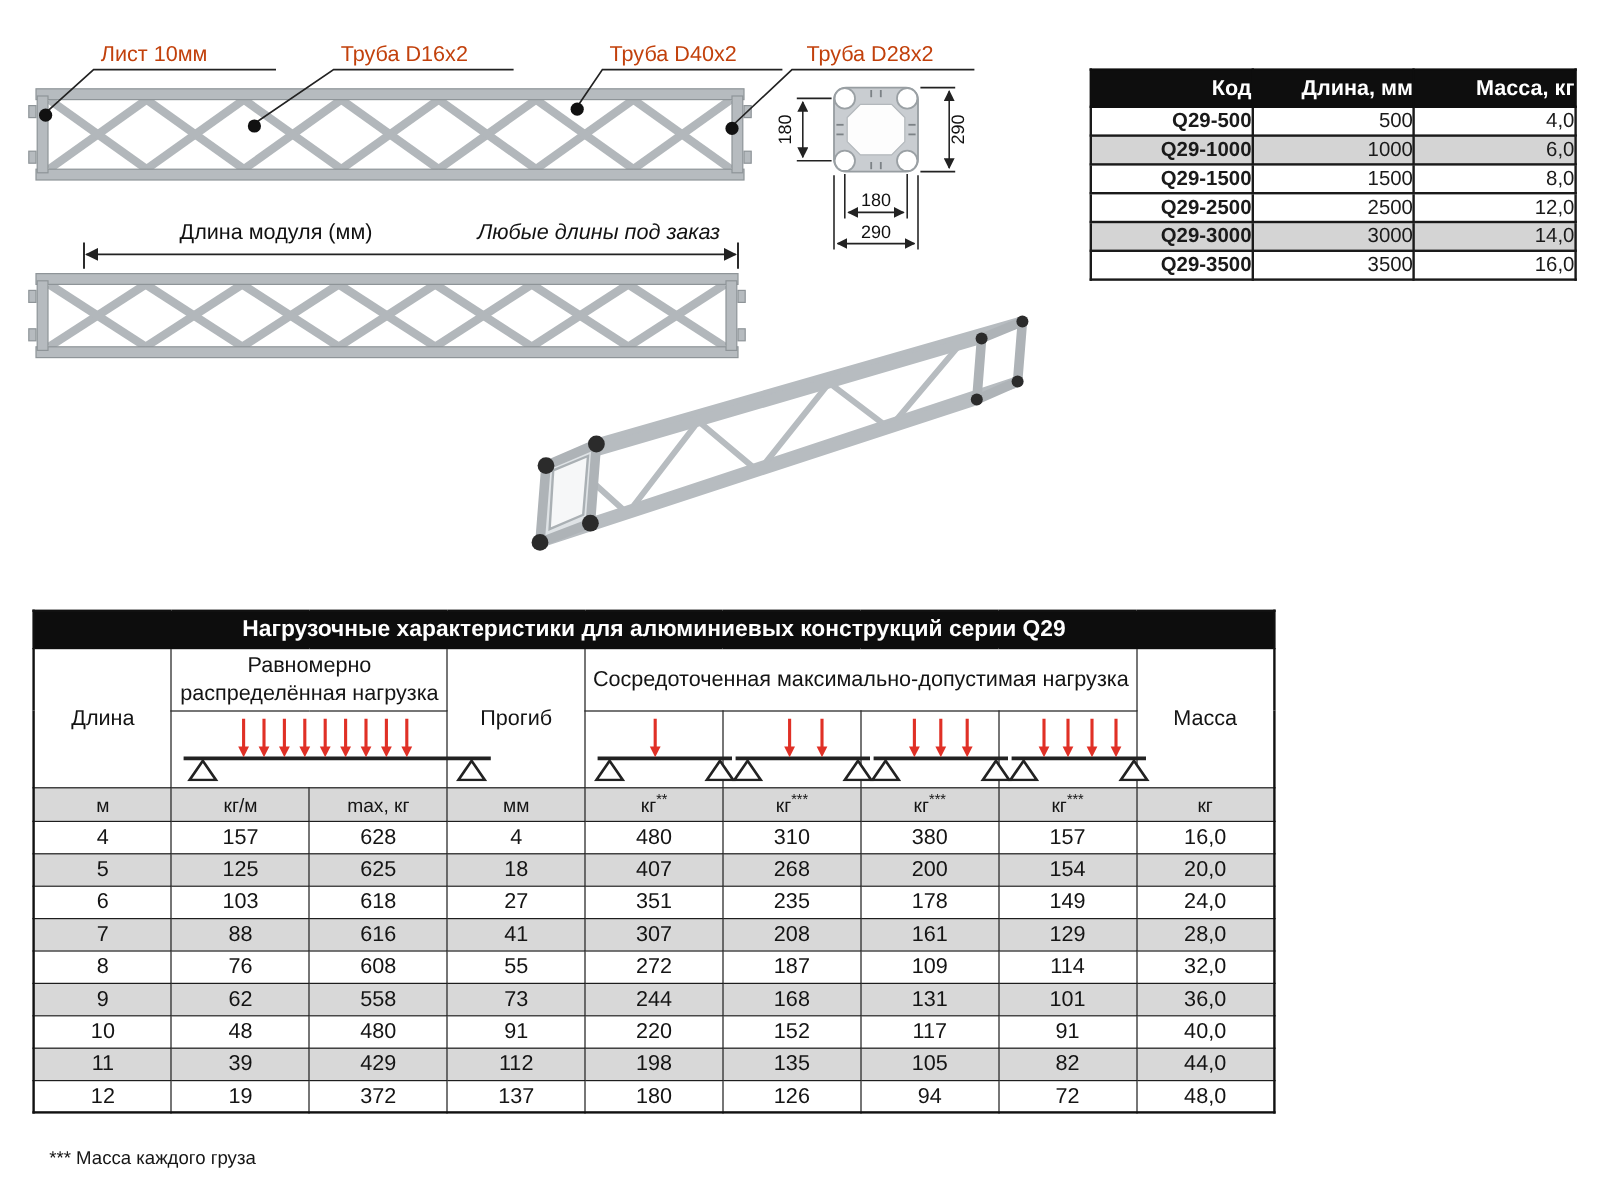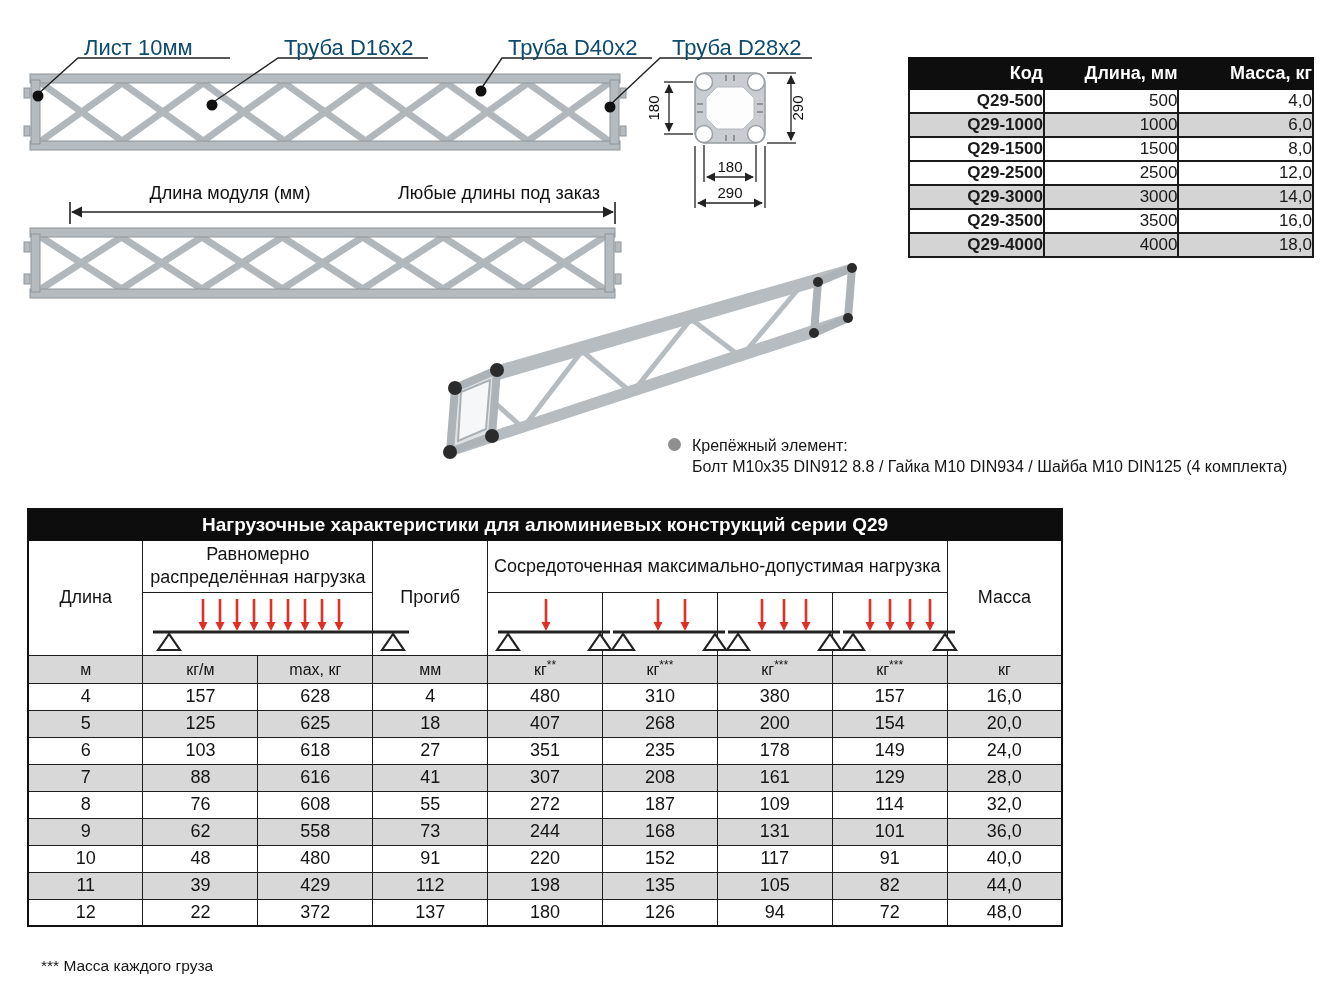--- a/index.html
+++ b/index.html
@@ -1,23 +1,23 @@
 <!DOCTYPE html>
 <html><head>
 <meta charset="utf-8">
 <style>
   *{margin:0;padding:0;box-sizing:border-box}
   html,body{background:#fff}
   body{width:1340px;height:994px;position:relative;font-family:"Liberation Sans",sans-serif;color:#1a1a1a;overflow:hidden}
   .page{position:absolute;inset:0}
   svg{font-family:"Liberation Sans",sans-serif}
   .drawing-svg{position:absolute;left:0;top:0}
-  .callout{position:absolute;font-size:22px;color:#0c4a6e;white-space:nowrap}
+  .callout{position:absolute;font-size:18px;color:#c2410c;white-space:nowrap}
   .dim-label{position:absolute;font-size:18px;color:#111;text-align:center;white-space:nowrap}
-  .italic{}
+  .italic{font-style:italic}
   .dim{font-size:15px;fill:#111}
   .chord{stroke:#b7bcc0;stroke-width:9;stroke-linecap:round}
   .web{stroke:#b7bcc0;stroke-width:5;fill:none;stroke-linejoin:round}
   .frame{stroke:#aeb3b7;stroke-width:8;stroke-linejoin:round;fill:none}
 
   .fastener{position:absolute;left:668px;top:435px;display:flex;gap:11px;font-size:16px;color:#161616}
   .bullet{width:13px;height:13px;border-radius:50%;background:#8f8f8f;margin-top:3px;flex:none}
   .fastener-text div{line-height:21px}
 
   
@@ -185,27 +185,20 @@
   </svg>
 
   <div class="callout" style="left:84px;top:35px">Лист 10мм</div>
   <div class="callout" style="left:284px;top:35px">Труба D16x2</div>
   <div class="callout" style="left:508px;top:35px">Труба D40x2</div>
   <div class="callout" style="left:672px;top:35px">Труба D28x2</div>
 
   <div class="dim-label" style="left:120px;top:183px;width:220px">Длина модуля (мм)</div>
   <div class="dim-label italic" style="left:393px;top:183px;width:212px">Любые длины под заказ</div>
 
-  <div class="fastener">
-    <span class="bullet"></span>
-    <div class="fastener-text">
-      <div>Крепёжный элемент:</div>
-      <div>Болт М10х35 DIN912 8.8 / Гайка М10 DIN934 / Шайба М10 DIN125 (4 комплекта)</div>
-    </div>
-  </div>
 
   <table class="size-table">
     <colgroup>
         <col style="width:33.4%">
         <col style="width:33.3%">
         <col style="width:33.3%">
       </colgroup>
     <thead>
       <tr>
         <th>Код</th>
@@ -236,25 +229,20 @@
         </tr>
         <tr class="alt">
           <td class="code">Q29-3000</td>
           <td>3000</td>
           <td>14,0</td>
         </tr>
         <tr>
           <td class="code">Q29-3500</td>
           <td>3500</td>
           <td>16,0</td>
-        </tr>
-        <tr class="alt">
-          <td class="code">Q29-4000</td>
-          <td>4000</td>
-          <td>18,0</td>
         </tr>
       </tbody>
   </table>
 
   <table class="load-table">
     <colgroup>
       <col style="width:11.12%">
         <col style="width:11.11%">
         <col style="width:11.11%">
       <col style="width:11.11%">
@@ -437,21 +425,21 @@
           <td>429</td>
           <td>112</td>
           <td>198</td>
           <td>135</td>
           <td>105</td>
           <td>82</td>
           <td>44,0</td>
         </tr>
         <tr>
           <td>12</td>
-          <td>22</td>
+          <td>19</td>
           <td>372</td>
           <td>137</td>
           <td>180</td>
           <td>126</td>
           <td>94</td>
           <td>72</td>
           <td>48,0</td>
         </tr>
       </tbody>
   </table>

